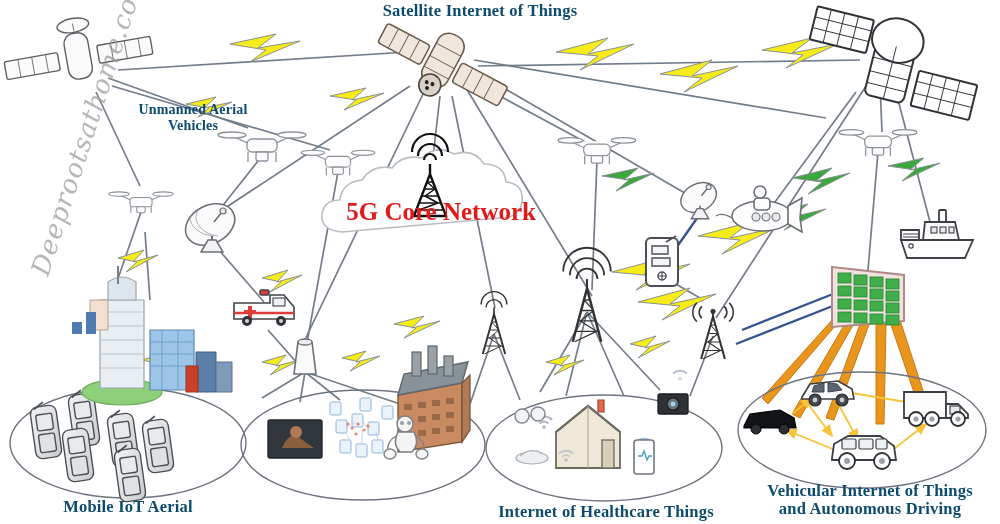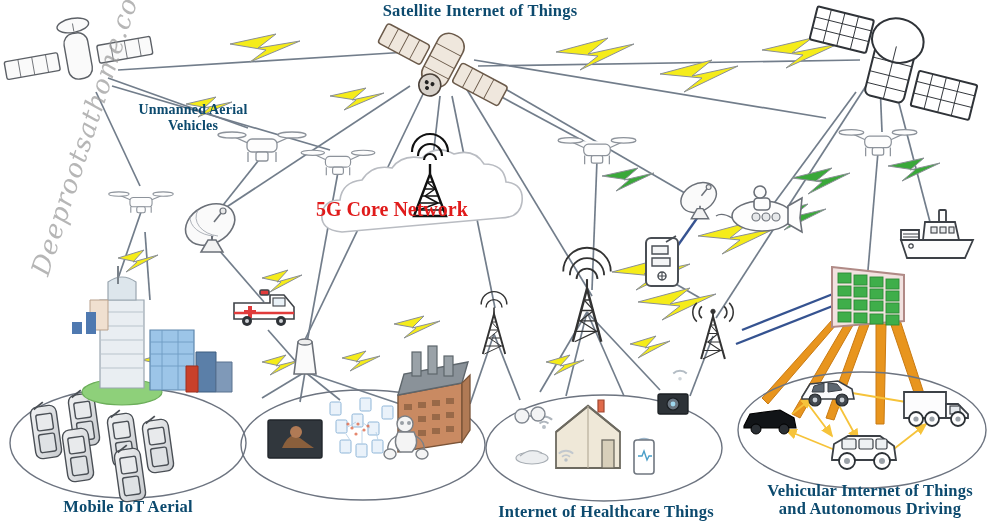--- a/index.html
+++ b/index.html
@@ -6,22 +6,22 @@
   html,body{margin:0;padding:0;background:#fff;}
   body{width:1000px;height:524px;overflow:hidden;
        font-family:"Liberation Serif",serif;}
   #stage{position:relative;width:1000px;height:524px;background:#ffffff;}
   #stage svg.layer{position:absolute;left:0;top:0;width:1000px;height:524px;}
   .lbl{position:absolute;color:#0c4a6e;font-weight:bold;text-align:center;
        font-family:"Liberation Serif",serif;line-height:1.12;
        letter-spacing:.2px;white-space:pre-line;}
   .lbl.big{font-size:16.5px;}
   .lbl.small{font-size:14px;}
-  #core-label{position:absolute;color:#e01b1b;font-weight:bold;font-size:20px;
-       font-family:"Liberation Serif",serif;text-align:left;width:220px;}
+  #core-label{position:absolute;color:#e01b1b;font-weight:bold;font-size:25px;
+       font-family:"Liberation Serif",serif;text-align:right;width:220px;}
   #watermark{position:absolute;left:-40px;top:150px;width:230px;
        transform:rotate(-72deg);transform-origin:50% 50%;
        font-family:"DejaVu Serif",serif;font-style:italic;font-size:26px;
        color:#9a9a9a;opacity:.72;letter-spacing:1px;white-space:nowrap;}
 </style>
 </head>
 <body>
 
 <div id="stage">
 

